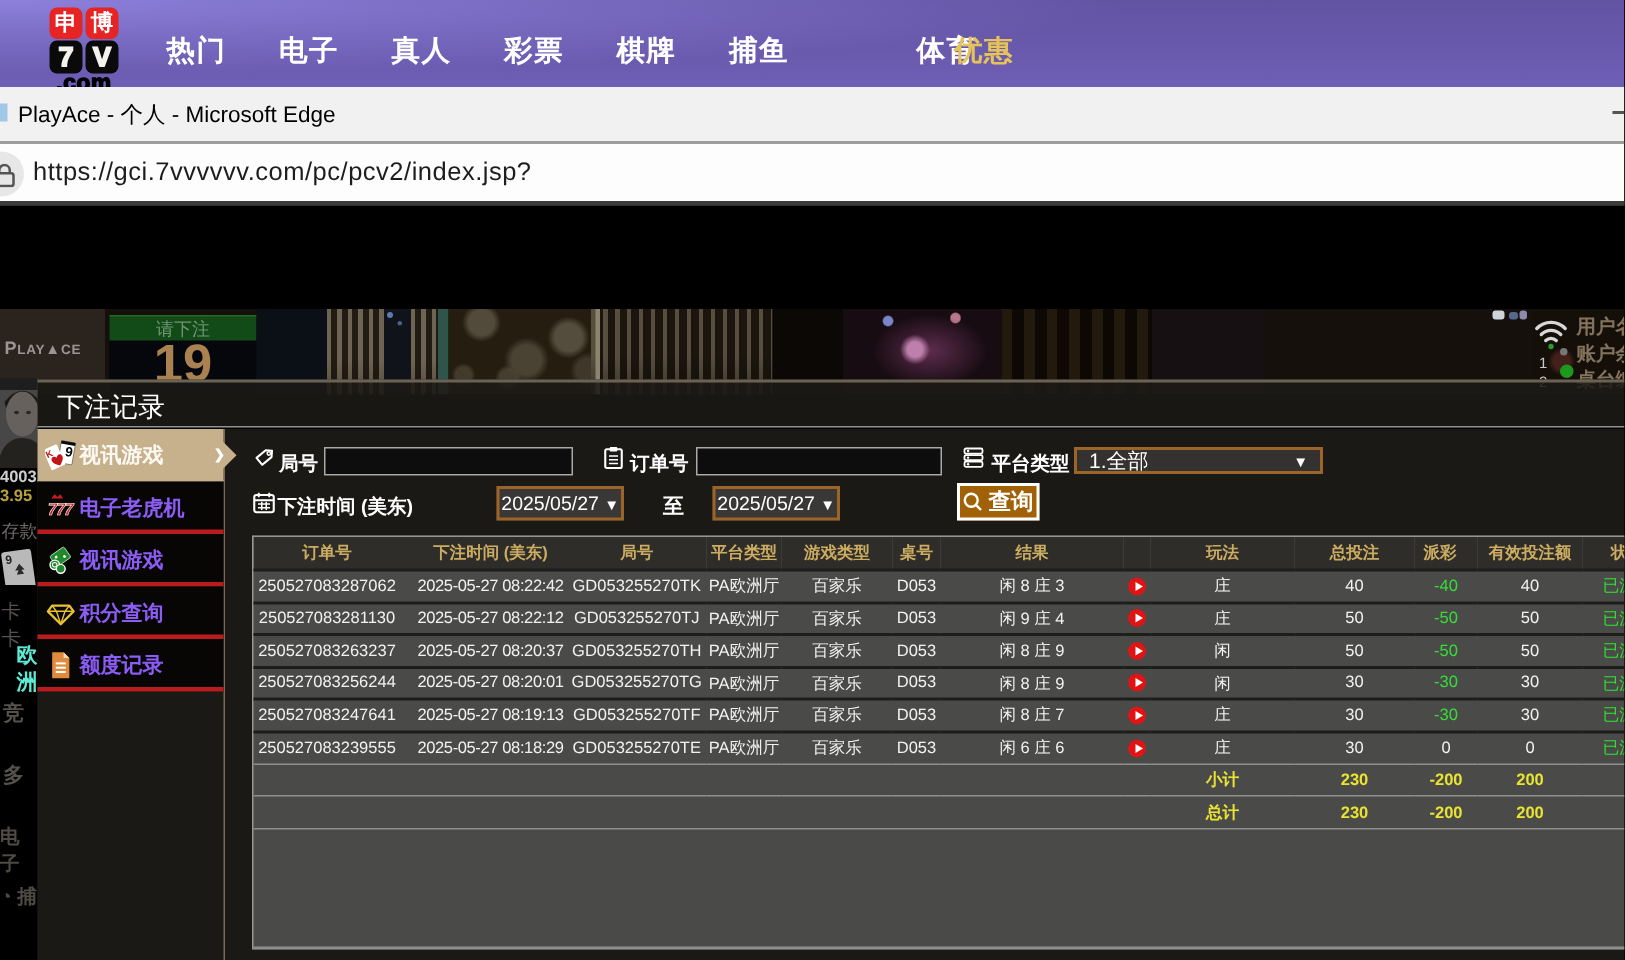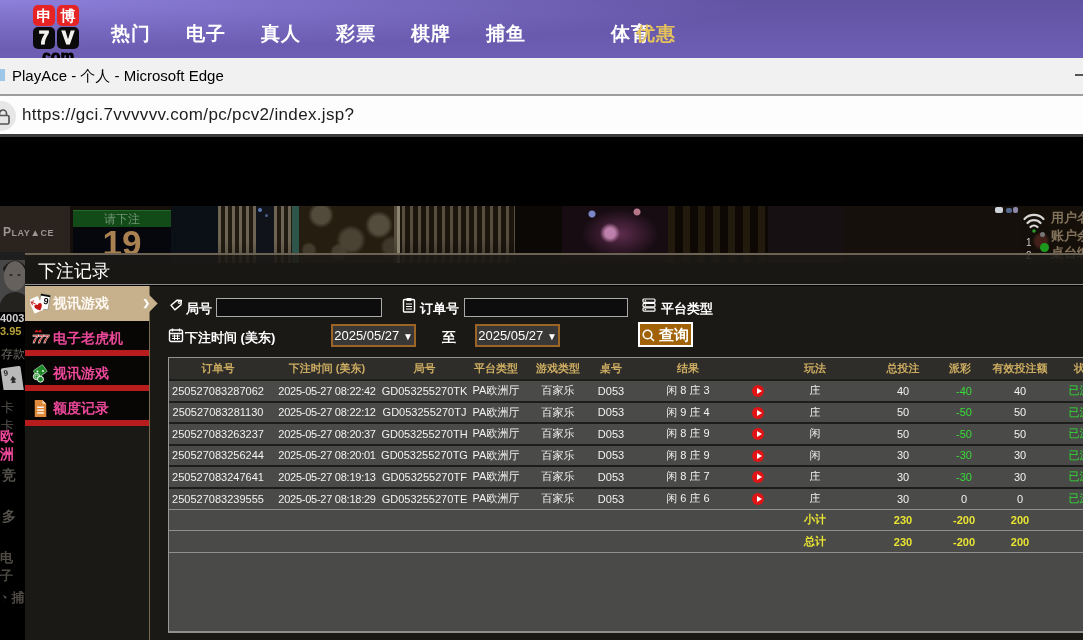--- a/index.html
+++ b/index.html
@@ -50,21 +50,21 @@
 
   
   #modal { position:absolute; left:25px; top:116px; width:1062px; height:387px; }
   #mtitle { position:absolute; left:0; top:0; width:1062px; height:32px;
     background:rgba(29,26,23,0.87); border-top:2px solid #6b6254; border-bottom:1px solid #8f8f8f; }
   #mtitle span { position:absolute; left:13px; top:4px; color:#fff; font-size:18px; }
   #mbody { position:absolute; left:0; top:33px; width:1062px; height:354px; background:#1b1916; }
   #msidebar { position:absolute; left:0; top:0; width:125px; height:354px; background:#1b1916;
     border-right:1px solid #786a4e; }
   .mitem { position:relative; width:124px; height:35px; background:#070605;
-    border-bottom:6px solid #b91c1c; color:#ec4899; font-size:14px; font-weight:bold; }
+    border-bottom:3px solid #b91c1c; color:#8b5cf6; font-size:14px; font-weight:bold; }
   .mitem .mtext { position:absolute; left:28px; top:9px; }
   .mitem .micon { position:absolute; left:5px; top:7px; width:21px; height:21px; }
   .mitem.sel { background:#c7b18c; color:#fdf9f2; border-bottom:1px solid #c7b18c; }
   .mitem.sel:after { content:""; position:absolute; right:-6px; top:11px; width:13px; height:13px;
     background:#c7b18c; transform:rotate(45deg); z-index:2; }
   .mitem.sel .chev { position:absolute; right:-1px; top:12px; color:#fff; font-size:9px;
     z-index:3; }
 
   #mcontent { position:absolute; left:126px; top:0; width:936px; height:354px; }
 
@@ -219,21 +219,21 @@
       <div class="abs" style="left:0;top:188px;color:#b8a23a;font-size:11px;font-weight:bold;">3.95</div>
       <div class="abs" style="left:1px;top:209px;color:#6e6a64;font-size:12px;">存款</div>
       <svg class="abs" style="left:0;top:229px;" width="25" height="24" viewBox="0 0 25 24">
         <g transform="rotate(-8 12 12)">
           <rect x="2" y="1" width="20" height="26" rx="2" fill="#b9b9b9"></rect>
           <text x="6.5" y="9" font-size="8" font-weight="bold" fill="#222" text-anchor="middle">9</text>
           <path d="M13 10 l3.2 4.2 h-2.2 l1.4 2.8 h-4.8 l1.4-2.8 h-2.2 Z" fill="#2a2a2a"></path>
         </g>
       </svg>
       <div class="abs" style="left:1px;top:262px;color:#56524c;font-size:13px;font-weight:normal;">卡卡</div>
-      <div class="abs" style="left:0px;top:291px;color:#ec4899;font-size:14px;font-weight:bold;">欧洲</div>
+      <div class="abs" style="left:0px;top:291px;color:#5eead4;font-size:14px;font-weight:bold;text-align:right;">欧洲</div>
       <div class="abs" style="left:2px;top:330px;color:#55514b;font-size:14px;font-weight:bold;">竞</div>
       <div class="abs" style="left:2px;top:371px;color:#55514b;font-size:14px;font-weight:bold;">多</div>
       <div class="abs" style="left:0px;top:412px;color:#4e4a44;font-size:13px;font-weight:bold;">电子</div>
       <div class="abs" style="left:0px;top:452px;color:#4e4a44;font-size:13px;font-weight:bold;">◔ 捕</div>
     </div>
     <div id="modal">
       <div id="mtitle">
           <span>下注记录</span>
         </div>
       <div id="mbody">
@@ -269,20 +269,27 @@
                   <circle cx="13.5" cy="10" r="1" fill="#fff"></circle>
                 </g>
               <circle cx="6.8" cy="14.2" r="3.3" fill="#1f8a2a" stroke="#fff" stroke-width="1"></circle>
               <circle cx="6.8" cy="14.2" r="1.6" fill="none" stroke="#fff" stroke-width="0.7"></circle>
               <circle cx="11" cy="17" r="3.1" fill="#1f8a2a" stroke="#fff" stroke-width="1"></circle>
             </svg>
             <span class="mtext">视讯游戏</span>
           </div>
           <div class="mitem">
             <svg class="micon" viewBox="0 0 22 22">
+              <path d="M5 6 L17 6 L20 10 L11 19 L2 10 Z" fill="none" stroke="#e8c232" stroke-width="1.6" stroke-linejoin="round"></path>
+              <path d="M5 6 L8 10 L11 19 M17 6 L14 10 L11 19 M2 10 L20 10" fill="none" stroke="#e8c232" stroke-width="1"></path>
+            </svg>
+            <span class="mtext">积分查询</span>
+          </div>
+          <div class="mitem">
+            <svg class="micon" viewBox="0 0 22 22">
               <path d="M5 2 L13 2 L17 6 L17 20 L5 20 Z" fill="#e08a3c"></path>
               <path d="M13 2 L13 6 L17 6 Z" fill="#f5d9b8"></path>
               <rect x="7.5" y="9" width="7" height="1.4" fill="#fff"></rect>
               <rect x="7.5" y="12" width="7" height="1.4" fill="#fff"></rect>
               <rect x="7.5" y="15" width="7" height="1.4" fill="#fff"></rect>
             </svg>
             <span class="mtext">额度记录</span>
           </div>
         </div>
         <div id="mcontent">
@@ -304,20 +311,21 @@
           <div class="finput" style="left:313px;top:12px;width:164px;"></div>
           <svg class="abs" style="left:490px;top:11px;" width="16" height="16" viewBox="0 0 16 16">
             <rect x="2" y="2" width="12" height="3.4" rx="1" fill="none" stroke="#fff" stroke-width="1.2"></rect>
             <rect x="2" y="6.4" width="12" height="3.4" rx="1" fill="none" stroke="#fff" stroke-width="1.2"></rect>
             <rect x="2" y="10.8" width="12" height="3.4" rx="1" fill="none" stroke="#fff" stroke-width="1.2"></rect>
             <circle cx="4.4" cy="3.7" r="0.8" fill="#fff"></circle>
               <circle cx="4.4" cy="8.1" r="0.8" fill="#fff"></circle>
               <circle cx="4.4" cy="12.5" r="0.8" fill="#fff"></circle>
           </svg>
           <div class="flabel" style="left:510px;top:14px;">平台类型</div>
+          <div id="fselect" style="left:565px;top:12px;">1.全部<span style="position:absolute;right:8px;top:2px;font-size:10px;">▼</span></div>
 
           <svg class="abs" style="left:17px;top:41px;" width="16" height="16" viewBox="0 0 16 16">
             <rect x="1.5" y="3" width="13" height="11.5" rx="1.5" fill="none" stroke="#fff" stroke-width="1.4"></rect>
             <path d="M4.5 1.5 v3 M11.5 1.5 v3 M1.5 6.5 h13" stroke="#fff" stroke-width="1.3"></path>
             <path d="M4 9 h8 M4 11.5 h8 M6.5 7.5 v5.5 M9.5 7.5 v5.5" stroke="#fff" stroke-width="1"></path>
           </svg>
           <div class="flabel" style="left:34px;top:43px;">下注时间 (美东)</div>
           <div class="fdate" style="left:180px;top:38px;">2025/05/27 <span style="font-size:10px;">▼</span></div>
           <div class="flabel" style="left:291px;top:43px;font-size:14px;">至</div>
           <div class="fdate" style="left:324px;top:38px;">2025/05/27 <span style="font-size:10px;">▼</span></div>

